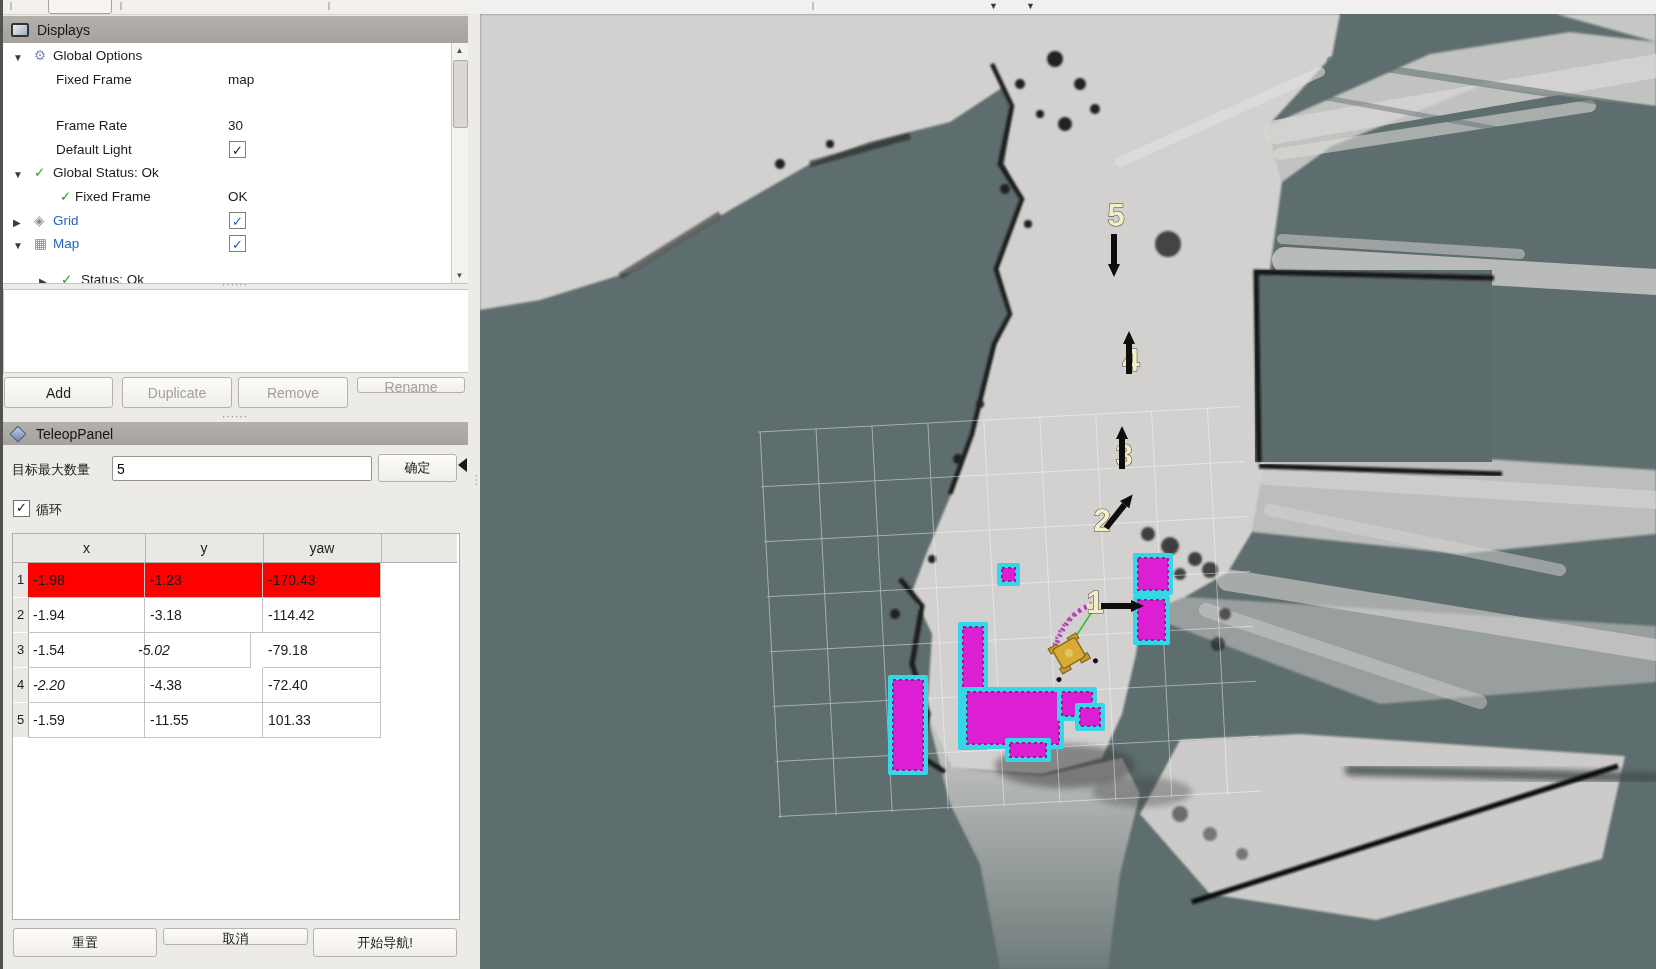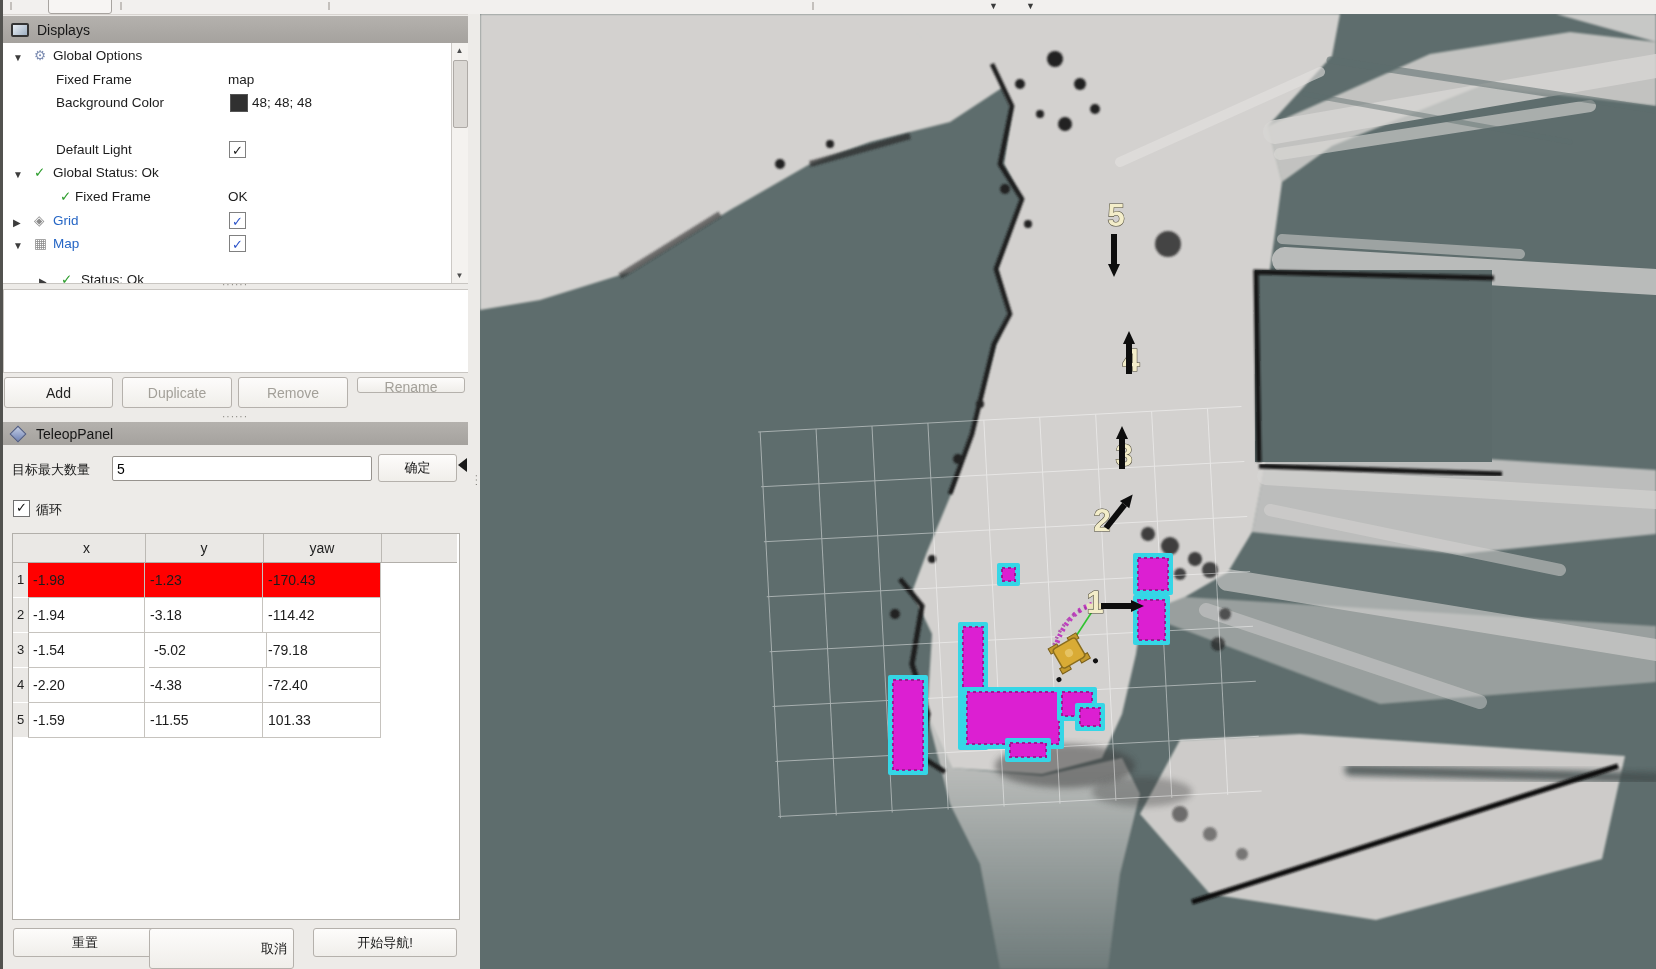--- a/index.html
+++ b/index.html
@@ -98,24 +98,23 @@
 <div id="tree" class="abs">
     <div class="tree-row" style="top: 1px;">
       <span class="exp">▼</span>
       <span class="tr-icon" style="color:#7d8db2">⚙</span>
          <span class="lbl-i1">Global Options</span>
     </div>
     <div class="tree-row" style="top: 25px;">
       <span class="lbl-i2">Fixed Frame</span>
       <span class="val">map</span>
     </div>
-    <div class="tree-row" style="top: 48px;">
-      <span class="lbl-i2">Background Color</span>
-         <span class="swatch" style="background:#303030"></span>
-         <span class="val" style="left:249px">48; 48; 48</span>
+    <div class="tree-row" style="top: 71px;">
+      <span class="lbl-i2">Frame Rate</span>
+      <span class="val">30</span>
     </div>
     <div class="tree-row" style="top: 95px;">
       <span class="lbl-i2">Default Light</span>
          <span class="cb" style="color:#1a1a1a">✓</span>
     </div>
     <div class="tree-row" style="top: 118px;">
       <span class="exp">▼</span>
       <span class="tr-icon green-check">✓</span>
          <span class="lbl-i1">Global Status: Ok</span>
     </div>
@@ -184,40 +183,40 @@
     </div>
     <div>
       <div class="num-col" style="top:64px;height:34px;line-height:34px">2</div>
       <div class="tcell" style="left:15px;top:64px;width:117px;height:35px;">-1.94</div>
       <div class="tcell" style="left:132px;top:64px;width:118px;height:35px;">-3.18</div>
       <div class="tcell" style="left:250px;top:64px;width:118px;height:35px;">-114.42</div>
     </div>
     <div>
       <div class="num-col" style="top:99px;height:34px;line-height:34px">3</div>
       <div class="tcell" style="left:15px;top:99px;width:117px;height:35px;">-1.54</div>
-      <div class="tcell" style="left:136px;top:99px;width:118px;height:35px;">-5.02</div>
+      <div class="tcell" style="left:120px;top:99px;width:118px;height:35px;font-style:italic;">-5.02</div>
       <div class="tcell" style="left:250px;top:99px;width:118px;height:35px;">-79.18</div>
     </div>
     <div>
       <div class="num-col" style="top:134px;height:34px;line-height:34px">4</div>
-      <div class="tcell" style="left:15px;top:134px;width:117px;height:35px;">-2.20</div>
+      <div class="tcell" style="left:15px;top:134px;width:117px;height:35px;font-style:italic;">-2.20</div>
       <div class="tcell" style="left:132px;top:134px;width:118px;height:35px;">-4.38</div>
       <div class="tcell" style="left:250px;top:134px;width:118px;height:35px;">-72.40</div>
     </div>
     <div>
       <div class="num-col" style="top:169px;height:34px;line-height:34px">5</div>
       <div class="tcell" style="left:15px;top:169px;width:117px;height:35px;">-1.59</div>
       <div class="tcell" style="left:132px;top:169px;width:118px;height:35px;">-11.55</div>
       <div class="tcell" style="left:250px;top:169px;width:118px;height:35px;">101.33</div>
     </div>
   </div>
 
 <div id="footer-buttons">
     <button class="qbtn cjk" style="left: 13px; top: 928px; width: 144px; height: 29px;">重置</button>
-    <button class="qbtn cjk" style="left: 149px; top: 928px; width: 145px; height: 41px; text-align: right;">取消</button>
+    <button class="qbtn cjk" style="left: 163px; top: 928px; width: 145px; height: 17px;">取消</button>
     <button class="qbtn cjk" style="left: 313px; top: 928px; width: 144px; height: 29px;">开始导航!</button>
   </div>
 
 <div id="dock-splitter" class="abs">
   <div id="collapse-arrow"></div>
   <div class="dots-handle" style="left:3px;top:460px;writing-mode:vertical-rl">···</div>
 </div>
 
 <div id="map-wrap" class="abs">
 <svg id="map-svg" width="1176" height="955" viewBox="0 0 1176 955">

